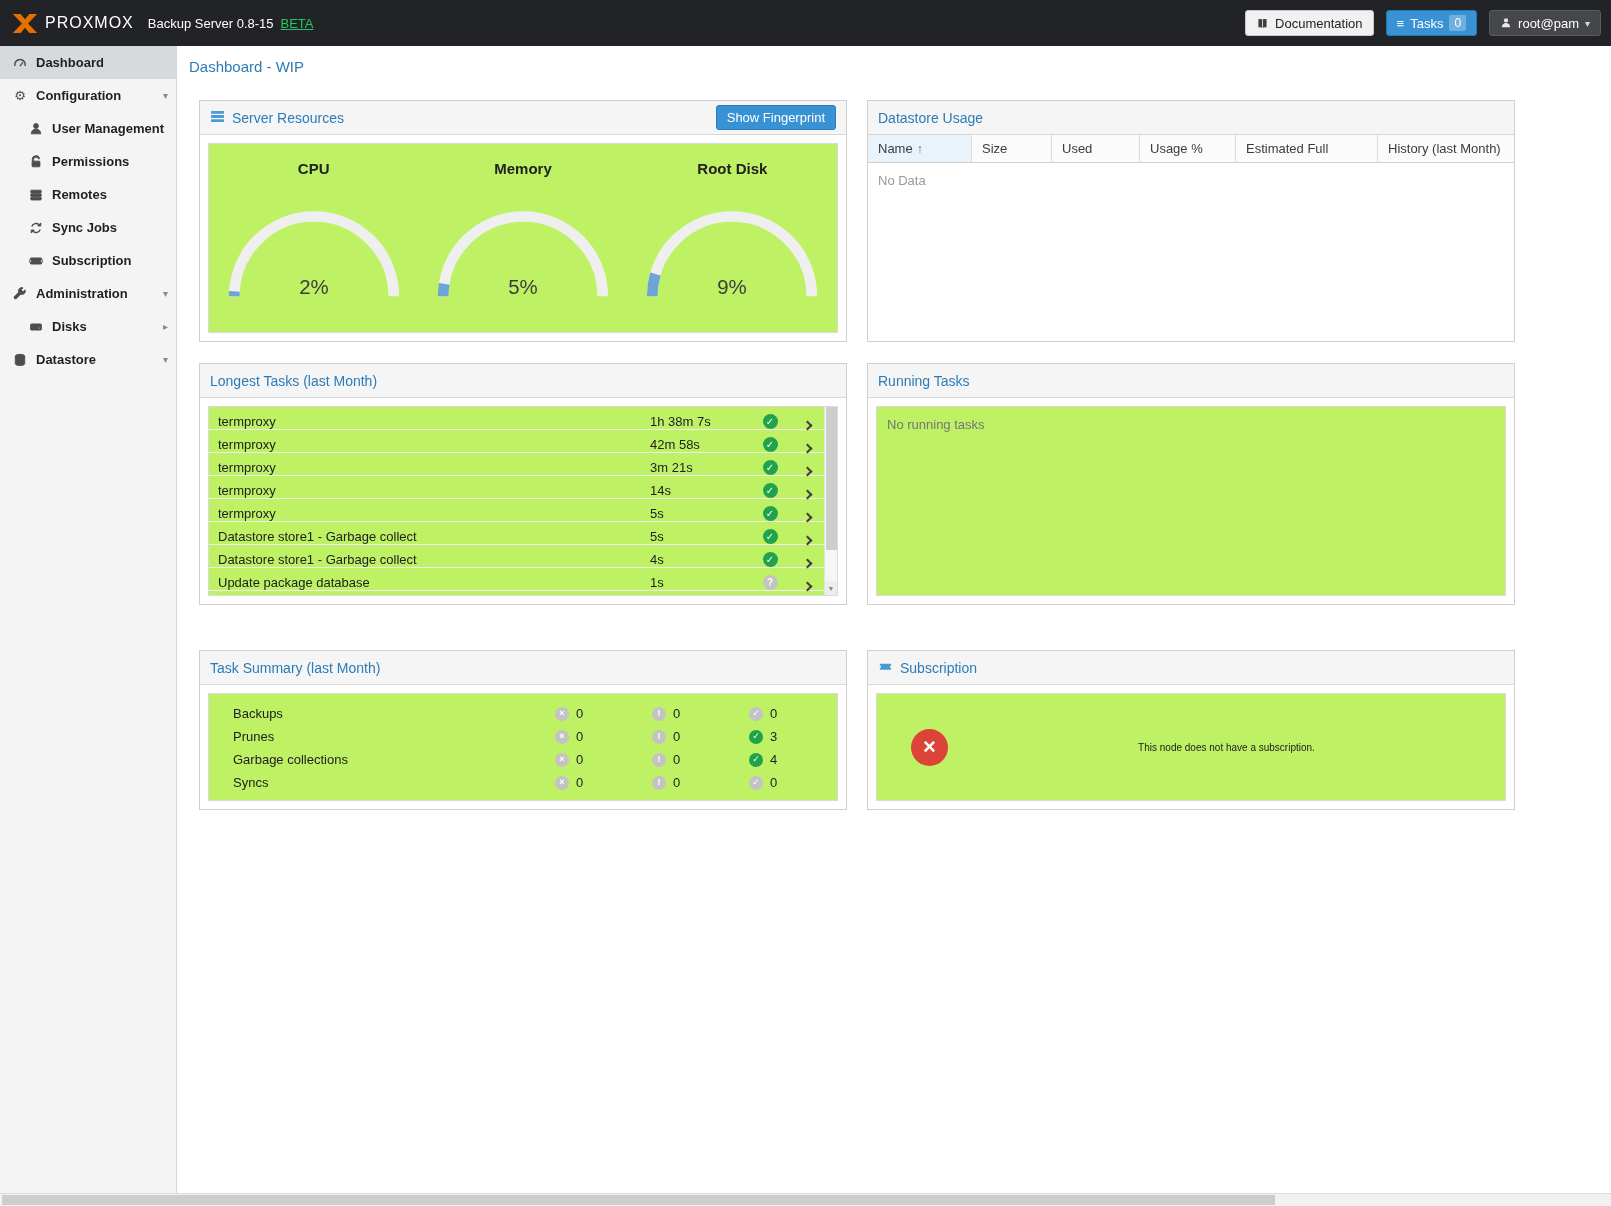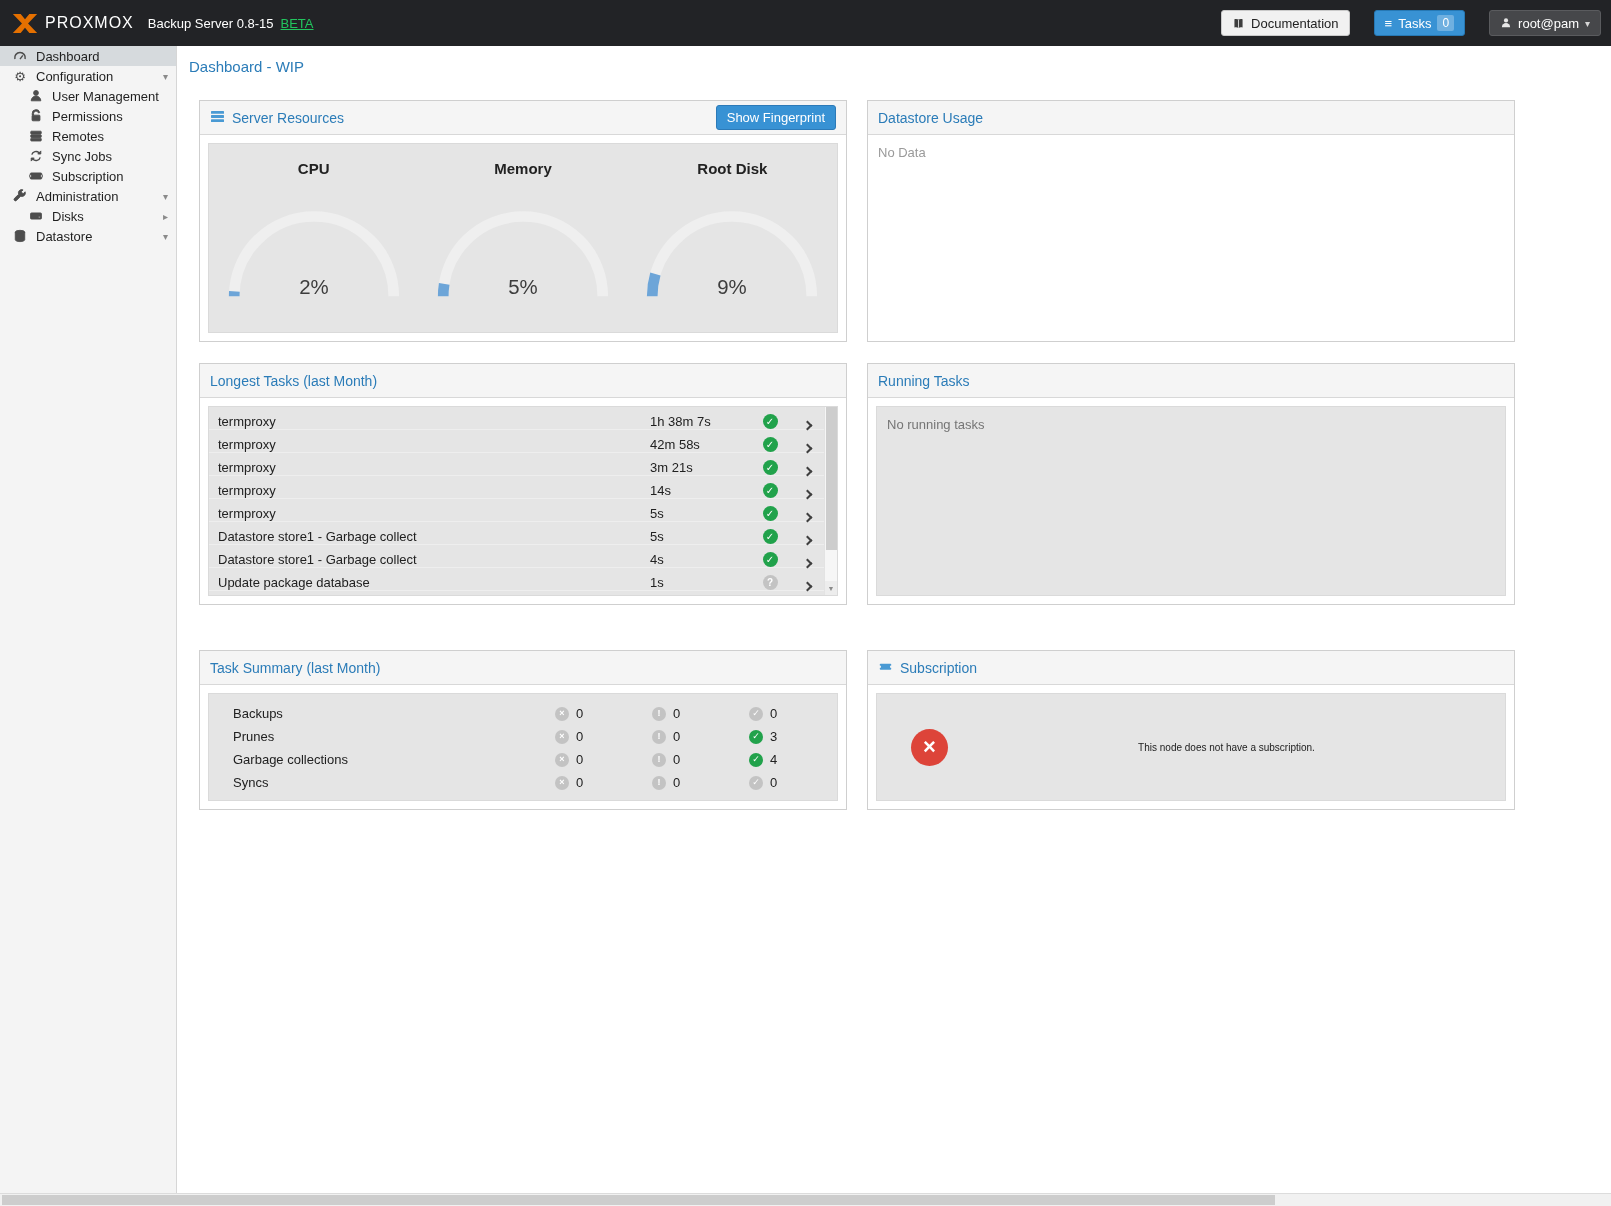--- a/index.html
+++ b/index.html
@@ -5,51 +5,51 @@
   * { box-sizing: border-box; margin: 0; padding: 0; }
   html,body { width:1611px; height:1206px; overflow:hidden; }
   body { font-family:"Liberation Sans","DejaVu Sans",sans-serif; background:#fff; color:#212121; font-size:13px; }
 
   
   .topbar { height:46px; background:#222326; display:flex; align-items:center; padding:0 10px 0 12px; }
   .brand { display:flex; align-items:center; gap:7px; }
   .brand-text { color:#fff; font-weight:normal; font-size:16px; letter-spacing:1px;text-align:center; }
   .subtitle { color:#fff; font-size:13px; margin-left:14px; }
   .beta { color:#22c55e; margin-left:7px; font-size:13px; text-decoration:underline; cursor:pointer; }
-  .topbar-right { margin-left:auto; display:flex; align-items:flex-start; gap:24px; }
+  .topbar-right { margin-left:auto; display:flex; align-items:flex-start; gap:12px; }
   .tb-btn { height:26px; display:inline-flex; align-items:center; gap:6px; padding:0 10px; border-radius:3px; font-size:13px; border:1px solid transparent; cursor:pointer; font-family:inherit; }
   .btn-doc { background:#f1f1f1; color:#222; border-color:#c9c9c9; }
   .btn-tasks { background:var(--accent,#3892d4); color:#fff; border-color:#2678b4; }
   .btn-user { background:#46474a; color:#fff; border-color:#5a5b5e; }
   .badge { background:rgba(255,255,255,.28); border-radius:2px; padding:0 5px; font-size:12px; line-height:16px; }
   .tb-caret { font-size:10px; color:#d6d6d6; }
 
   
   .layout { display:flex; height:1147px; }
   .sidebar { width:177px; background:#f4f4f4; border-right:1px solid #d6d6d6; padding-top:0; flex:none; }
-  .side-item { height:20px; display:flex; align-items:center; gap:8px; padding-left:12px; padding-right:8px; position:relative; cursor:pointer; color:#1f1f1f; }
+  .side-item { height:33px; display:flex; align-items:center; gap:8px; padding-left:12px; padding-right:8px; position:relative; cursor:pointer; color:#1f1f1f;font-weight:bold; }
   .side-item.sub { padding-left:28px; }
   .side-item.selected { background:#d6dadd; }
   .s-icon { width:16px; text-align:center; color:#4d4d4d; font-size:13px; display:inline-flex; justify-content:center; }
   .s-icon svg { width:14px; height:14px; fill:#4d4d4d; stroke:#4d4d4d; }
   .s-caret { margin-left:auto; color:#8a8a8a; font-size:10px; }
 
   .main { flex:1; display:flex; flex-direction:column; }
   .content-header { height:38px; padding:12px 0 0 12px; }
   .page-title { color:var(--title-blue,#2b7cb8); font-size:15px; }
   .content { padding:16px 0 0 22px; display:flex; gap:20px; }
   .col { width:648px; display:flex; flex-direction:column; }
 
   
   .panel { border:1px solid #cfcfcf; background:#fff; margin-bottom:21px; }
   .panel-header { height:34px; background:#f5f5f5; border-bottom:1px solid #d8d8d8; display:flex; align-items:center; padding:0 10px; gap:7px; }
   .ph-title { color:var(--title-blue,#2b7cb8); font-size:14px; }
   .ph-icon svg { width:15px; height:13px; }
   .panel-body { padding:8px; }
-  .inset { border:1px solid #dadada; position:relative; overflow:hidden; background:#e5e5e5; }
+  .inset { border:1px solid #dadada; position:relative; overflow:hidden; background:#bef264; }
   .btn-fingerprint { margin-left:auto; background:var(--accent,#3892d4); color:#fff; border:1px solid #2c7ab8; border-radius:3px; font-size:13px; padding:4px 10px; cursor:pointer; font-family:inherit; }
 
   
   .h-242 { height:242px; }
   .h-160 { height:160px;margin-top:24px; }
   .inset-190 { height:190px; }
   .inset-108 { height:108px; }
   .gauges { display:flex; justify-content:space-around; }
   .gauge { width:210px; display:flex; flex-direction:column; align-items:center; padding-top:16px; }
   .g-label { font-weight:bold; font-size:15px; color:#222; }
@@ -461,20 +461,41 @@
           </div>
         </section>
       </div>
 
       <div class="col">
 
         <section class="panel h-242">
           <div class="panel-header">
             <span class="ph-title">Datastore Usage</span>
           </div>
+          <div class="du-header">
+            <span class="du-cell sorted w104">
+              <span>Name</span>
+              <span class="sort-arrow">↑</span>
+            </span>
+            <span class="du-cell w80">
+                <span>Size</span>
+              </span>
+            <span class="du-cell w88">
+                <span>Used</span>
+              </span>
+            <span class="du-cell w96">
+                <span>Usage %</span>
+              </span>
+            <span class="du-cell w142">
+                <span>Estimated Full</span>
+              </span>
+            <span class="du-cell">
+                <span>History (last Month)</span>
+              </span>
+          </div>
           <div class="du-empty">No Data</div>
         </section>
 
         <section class="panel h-242">
           <div class="panel-header">
             <span class="ph-title">Running Tasks</span>
           </div>
           <div class="panel-body">
             <div class="inset inset-190">
               <div class="empty-text">No running tasks</div>

